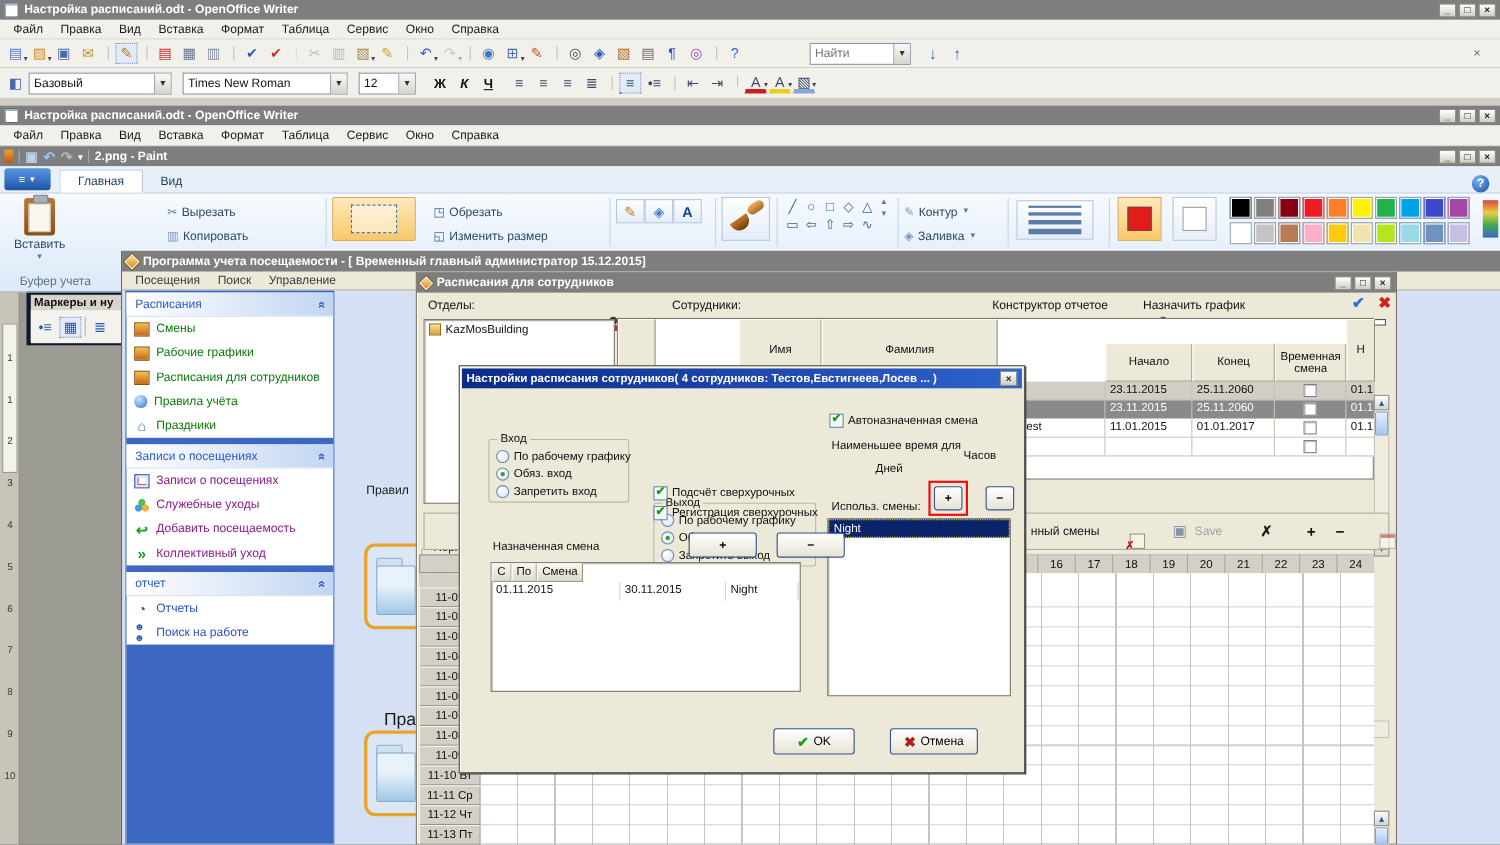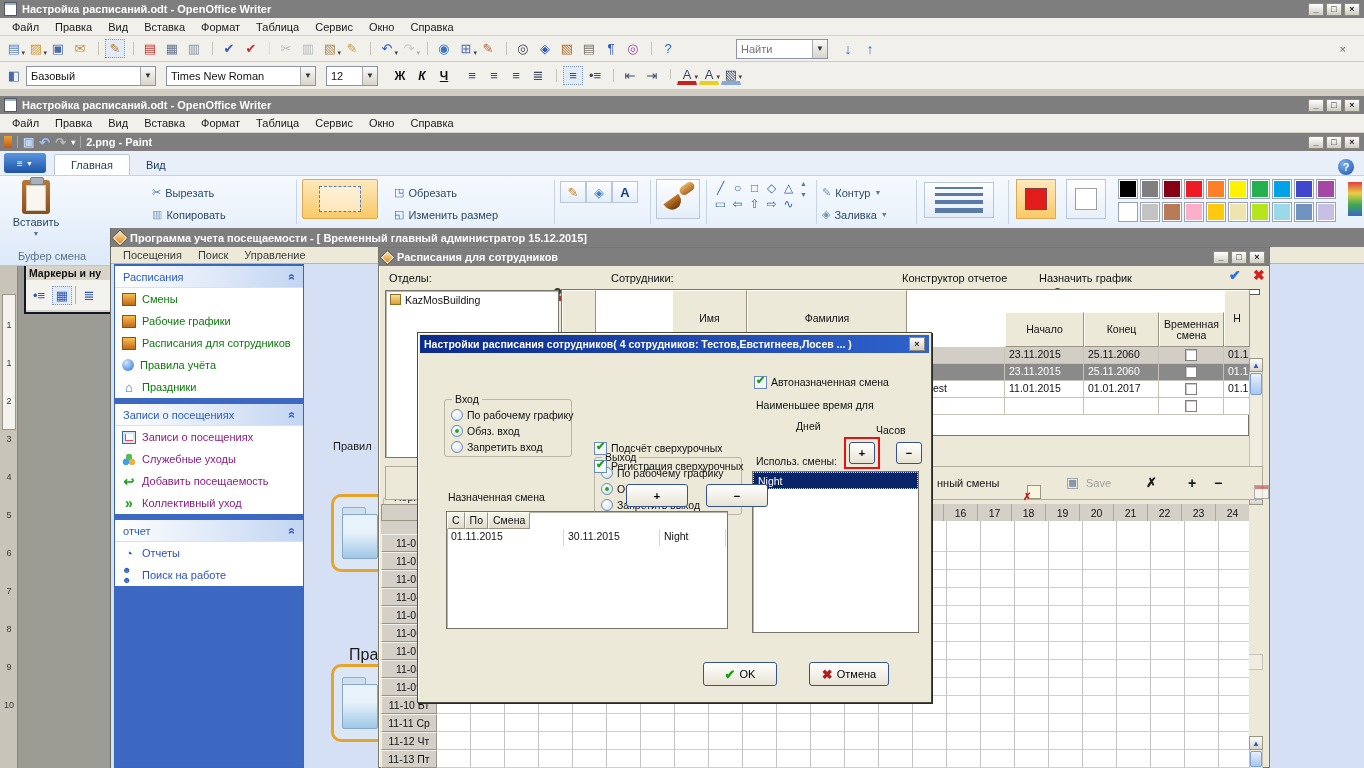--- a/index.html
+++ b/index.html
@@ -139,21 +139,21 @@
         <span class="rnum" style="height:38px;font-size:9px;color:#3a3a34;text-align:center">4</span>
         <span class="rnum" style="height:38px;font-size:9px;color:#3a3a34;text-align:center">5</span>
         <span class="rnum" style="height:38px;font-size:9px;color:#3a3a34;text-align:center">6</span>
         <span class="rnum" style="height:38px;font-size:9px;color:#3a3a34;text-align:center">7</span>
         <span class="rnum" style="height:38px;font-size:9px;color:#3a3a34;text-align:center">8</span>
         <span class="rnum" style="height:38px;font-size:9px;color:#3a3a34;text-align:center">9</span>
         <span class="rnum" style="height:38px;font-size:9px;color:#3a3a34;text-align:center">10</span>
       </div>
   </div>
 
-  <div class="ab" style="left:24px;top:264px;width:90px;height:50px;background:#d8d4ca;border:2px solid #0f172a">
+  <div class="ab" style="left:24px;top:264px;width:90px;height:50px;background:#d8d4ca;border:4px solid #0f172a">
     <div style="font-weight:bold;font-size:10.5px;padding:1px 3px;white-space:nowrap;overflow:hidden">Маркеры и ну</div>
     <div style="background:#f4f2ec;display:flex;gap:3px;padding:3px;height:30px;align-items:center">
       <span class="tbi" style="color:#3058b8">•≡</span>
       <span class="tbi act" style="color:#3058b8">▦</span>
       <span style="width:1px;height:18px;background:#b8b4aa"></span>
       <span class="tbi" style="color:#3058b8">≣</span>
     </div>
   </div>
 
   <div class="ab" style="left:0;top:0;width:1364px;height:96px;background:#f2f0ea">
@@ -379,21 +379,21 @@
         <span class="rarr">▼</span>
       </div>
       <div class="ab ritem" style="left:152px;top:10px">
         <span style="color:#5a7ba8">✂</span>
         <span class="rlab">Вырезать</span>
       </div>
       <div class="ab ritem" style="left:152px;top:32px">
         <span style="color:#7a96b8">▥</span>
         <span class="rlab">Копировать</span>
       </div>
-      <div class="ab rlab" style="left:18px;top:74px;color:#5a7288">Буфер смена</div>
+      <div class="ab rlab" style="left:18px;top:74px;color:#5a7288">Буфер учета</div>
       <div class="ab rsep" style="left:296px"></div>
 
       <div class="ab selbtn" style="left:302px;top:3px">
           <i></i>
         </div>
       <div class="ab ritem" style="left:394px;top:10px">
         <span style="color:#3a68a8">◳</span>
         <span class="rlab">Обрезать</span>
       </div>
       <div class="ab ritem" style="left:394px;top:32px">
@@ -799,21 +799,21 @@
         </span>
     </div>
     <div class="ab" style="left:378px;top:87px;font-size:10.5px">Дней</div>
     <div class="ab spin" style="left:420px;top:84px">
       <span>0</span>
       <span class="sarrs">
           <b>▲</b>
           <b>▼</b>
         </span>
     </div>
-    <div class="ab" style="left:458px;top:91px;font-size:10.5px">Часов</div>
+    <div class="ab" style="left:458px;top:75px;font-size:10.5px">Часов</div>
 
     <div class="ab" style="left:176px;top:106px">
 
     <div class="crow">
         <span class="cb on"></span>
         <span>Подсчёт сверхурочных</span>
       </div>
         <div class="crow">
         <span class="cb on"></span>
         <span>Регистрация сверхурочных</span>

